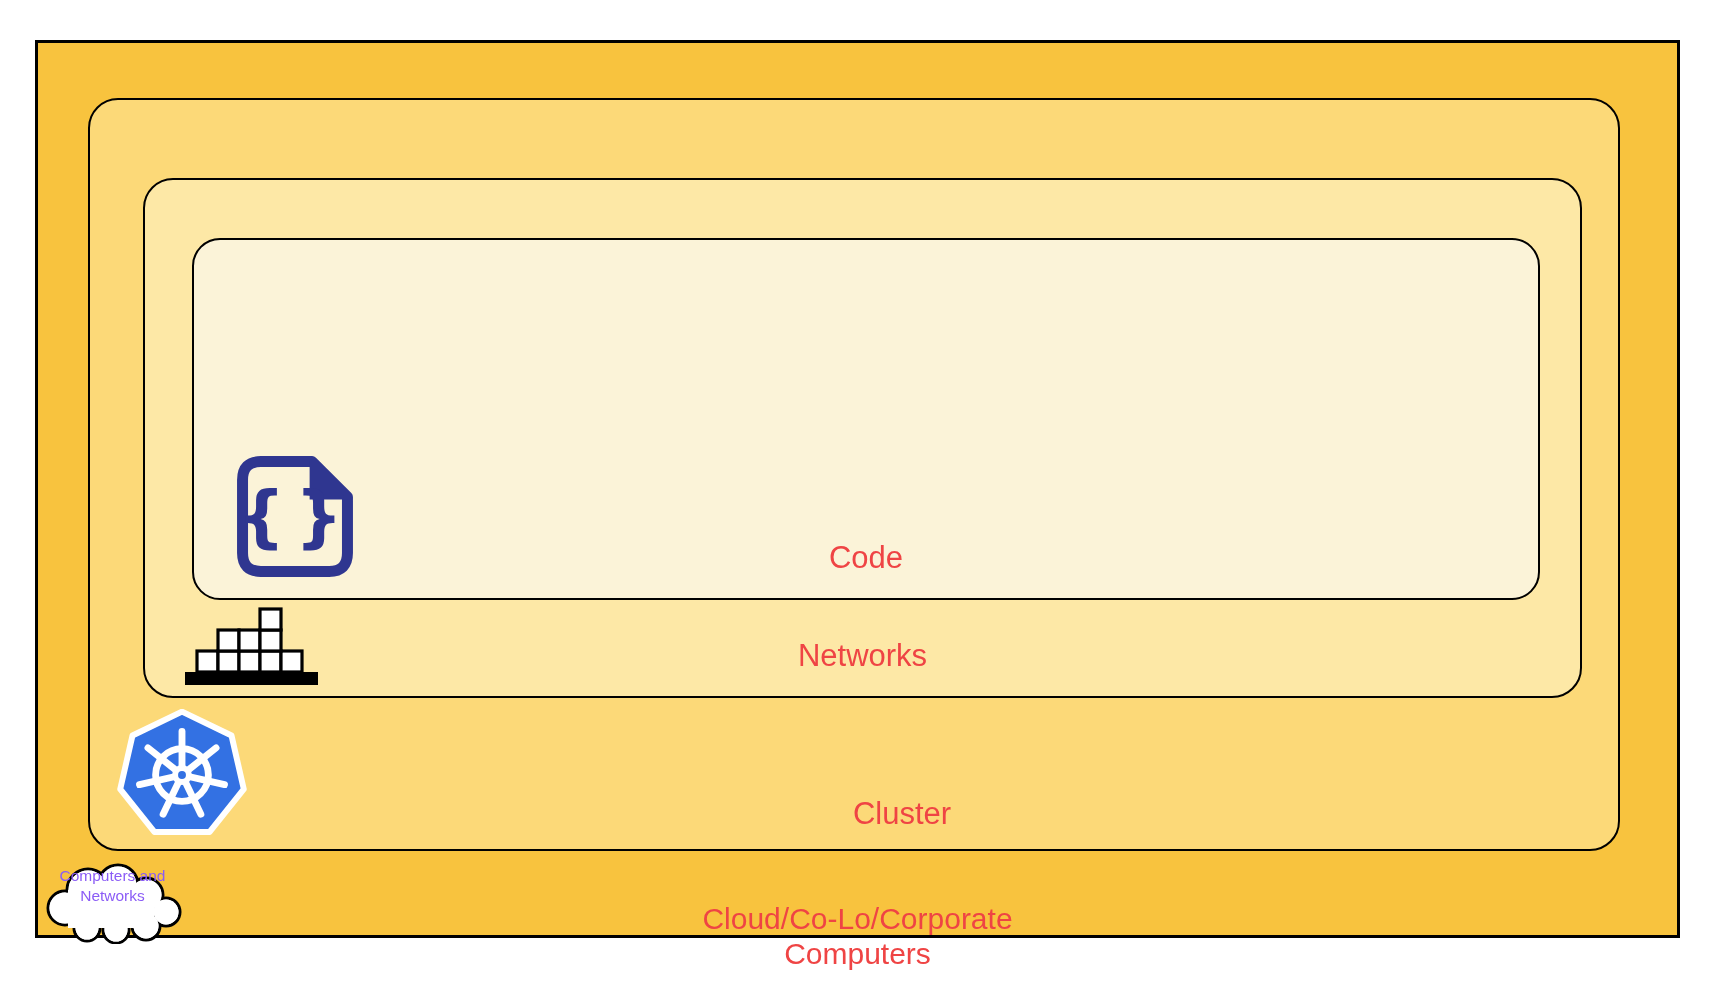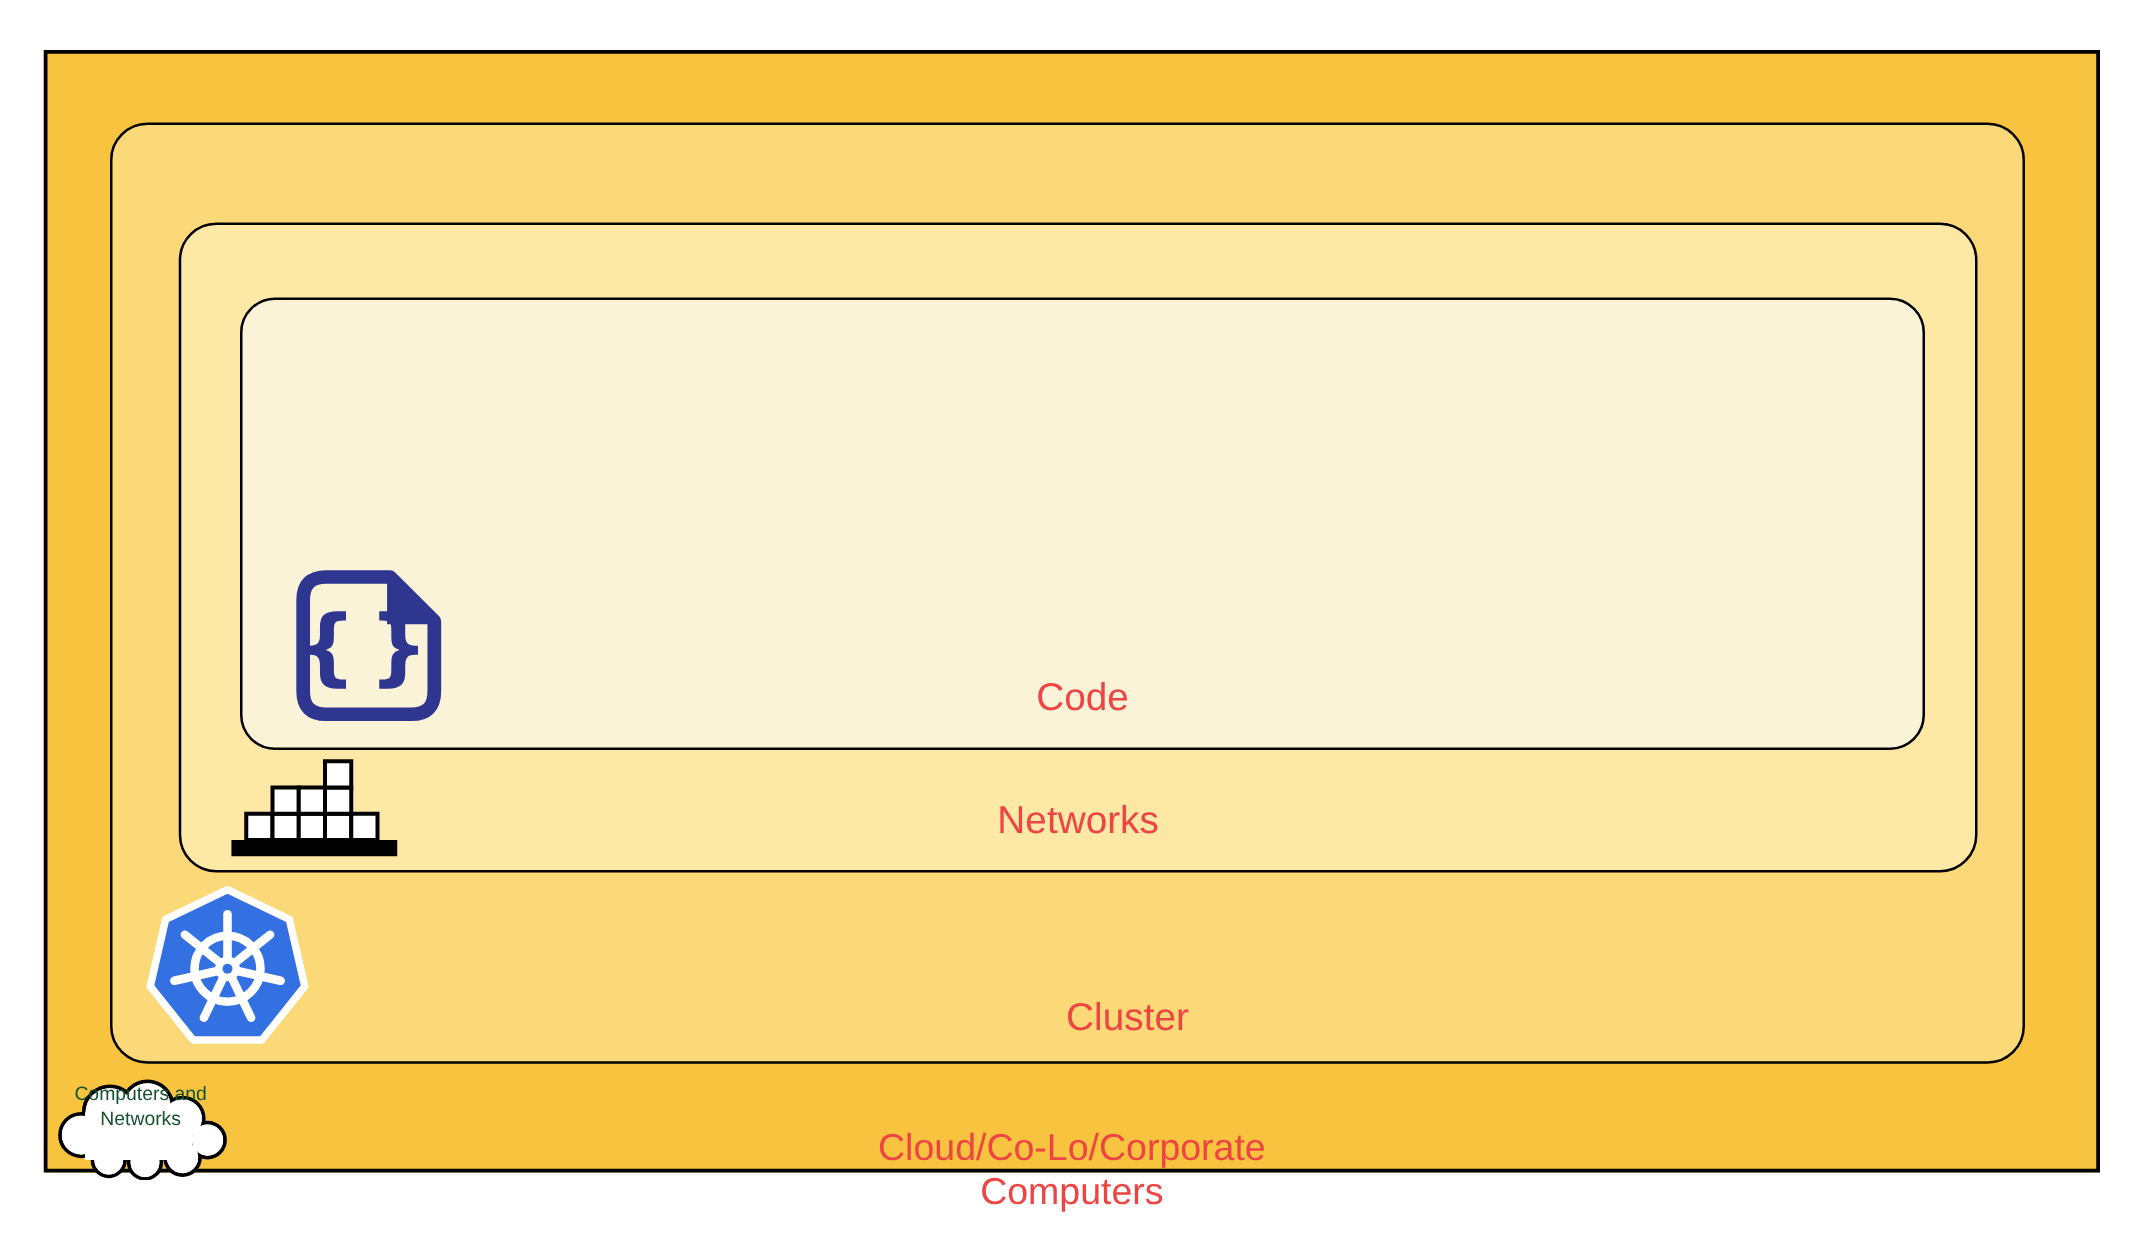--- a/index.html
+++ b/index.html
@@ -62,21 +62,21 @@
   .code-icon   { left: 234px; top: 453px; width: 122px; height: 127px; }
   .blocks-icon { left: 185px; top: 606px; width: 133px; height: 81px; }
   .k8s-icon    { left: 116px; top: 709px; width: 132px; height: 132px; }
   .cloud-icon  { left:  40px; top: 850px; width: 145px; height: 94px; }
   .cloud-caption {
     position: absolute;
     left: 44px; top: 866px; width: 137px;
     text-align: center;
     font-size: 15.5px;
     line-height: 20px;
-    color: #14532d;
+    color: #8b5cf6;
   }
 </style>
 </head>
 <body>
 
 <div class="canvas">
 
   <div class="layer datacenter"></div>
   <div class="layer cluster"></div>
   <div class="layer container-layer"></div>

